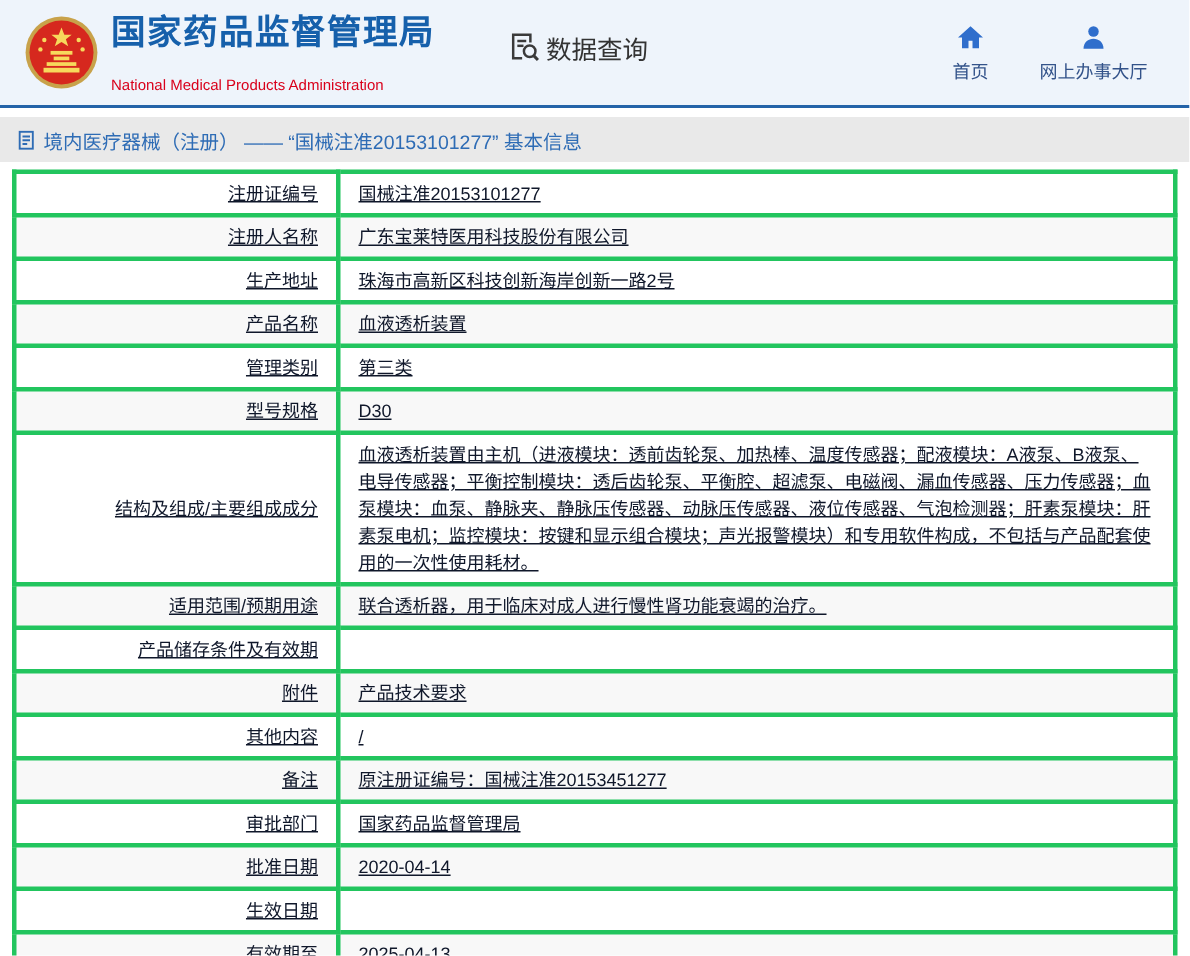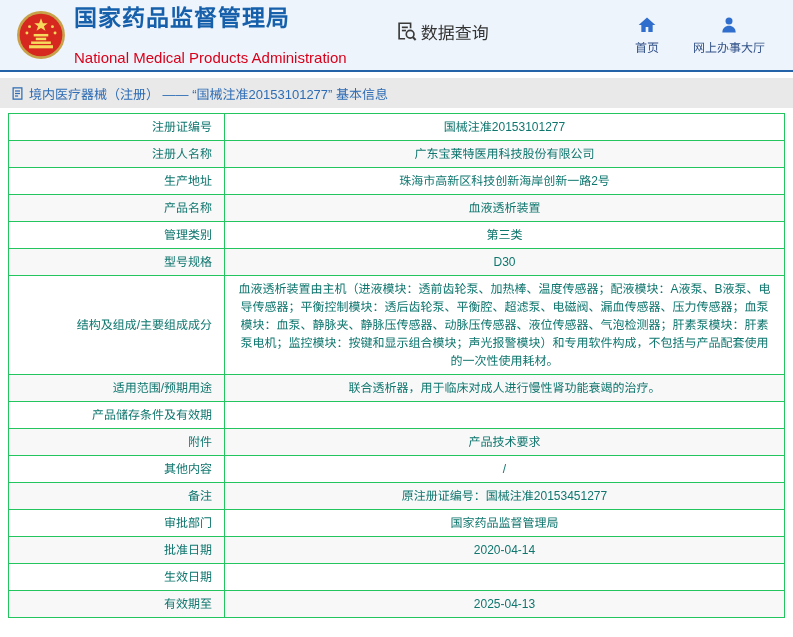--- a/index.html
+++ b/index.html
@@ -10,21 +10,21 @@
   }
   
   .site-header {
     height:72px; background:#eef4fb; border-bottom:2px solid #2463a8;
     display:flex; align-items:center; padding:0 28px 0 16px;
   }
   .brand { display:flex; align-items:center; }
   .emblem { width:50px; height:50px; display:block; }
   .brand-text { margin-left:8px; }
   .agency-cn { font-size:23px; font-weight:bold; color:#1660ab; letter-spacing:1px; line-height:26px; }
-  .agency-en { font-size:15px; color:#d9001b; margin-top:18px; }
+  .agency-en { font-size:10px; color:#d9001b; margin-top:18px; }
   .data-query {
     display:flex; align-items:center; margin-left:48px; margin-top:-8px;
     font-size:17px; color:#333; cursor:pointer; text-decoration:none;justify-content:space-between;
   }
   .data-query svg { width:22px; height:22px; margin-right:4px; }
   .header-right { margin-left:auto; display:flex; gap:34px; }
   .nav-item {
     display:flex; flex-direction:column; align-items:center; gap:3px;
     font-size:12px; color:#33538a; text-decoration:none; cursor:pointer;
   }
@@ -33,26 +33,27 @@
   .breadcrumb {
     margin-top:6px; height:30px; background:#e9e9e9;
     display:flex; align-items:center; padding:14px 10px;
     font-size:13px; color:#2e6cb5;
   }
   .breadcrumb svg { width:15px; height:15px; margin-right:4px; flex:0 0 auto; }
   
   .table-wrap { padding:5px 8px 0 8px; }
   table.info { border-collapse:collapse; width:100%; table-layout:fixed; }
   table.info td {
-    border:1px solid #22c55e; font-size:12px; color:#0f766e;
+    border:3px solid #22c55e; font-size:12px; color:#0f172a;
     padding:4px 12px; line-height:18px; vertical-align:middle;
     word-break:break-all;
+    text-decoration:underline;
   }
   td.cell-label { width:216px; text-align:right; }
-  td.cell-value { text-align:center; white-space:pre-line; }
+  td.cell-value { text-align:left; white-space:pre-line; }
   tr:nth-child(even) { background:#f8f8f8; }
   tr:nth-child(odd) { background:#ffffff; }
 </style>
 </head>
 <body>
 
 <header class="site-header">
   <div class="brand">
     <span>
       <svg class="emblem" viewBox="0 0 48 48" aria-hidden="true">

